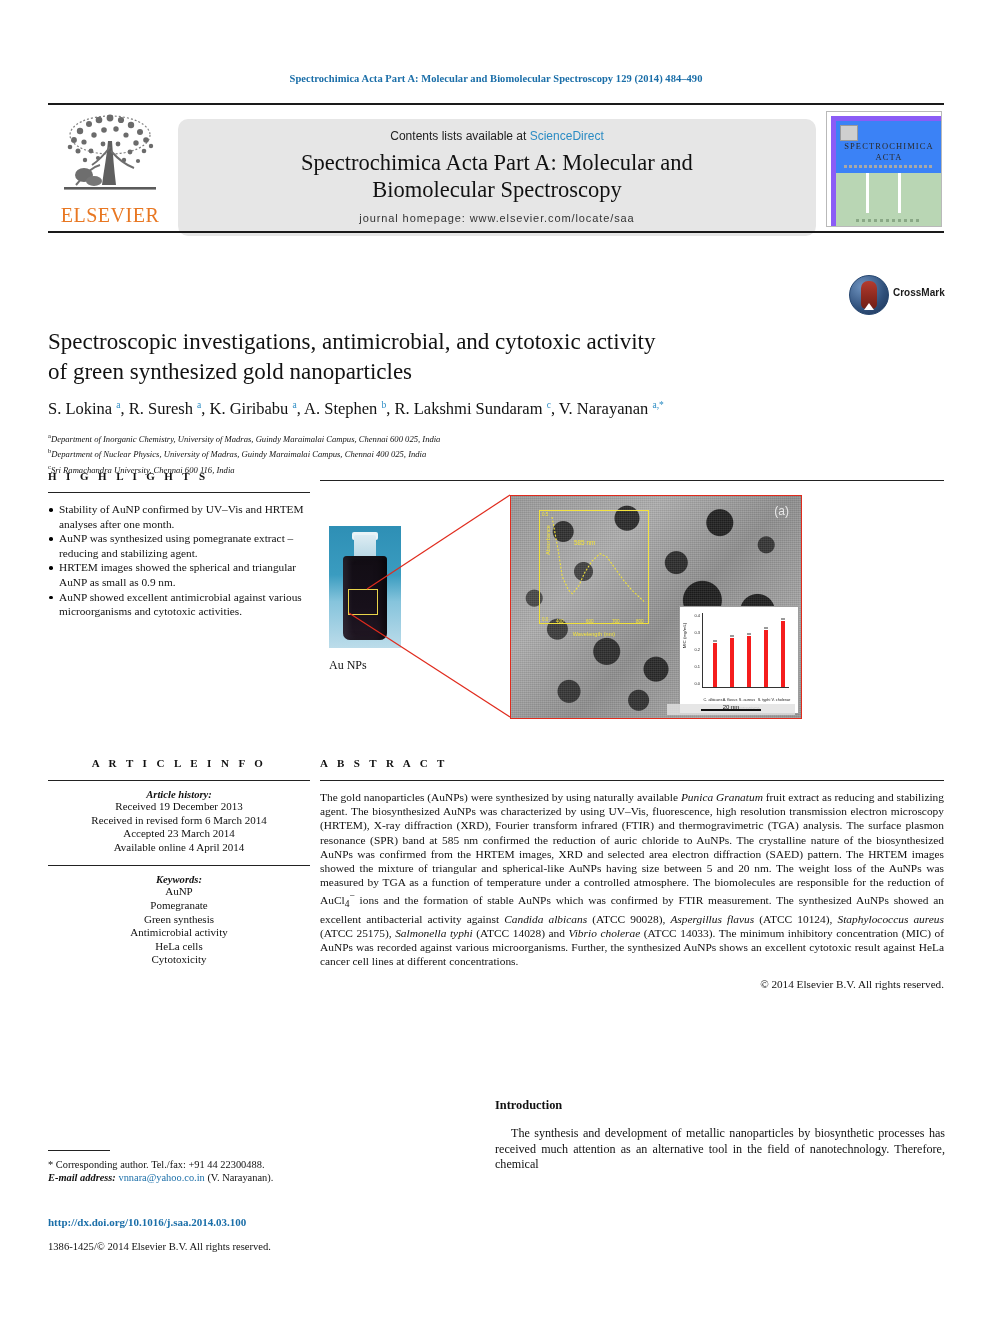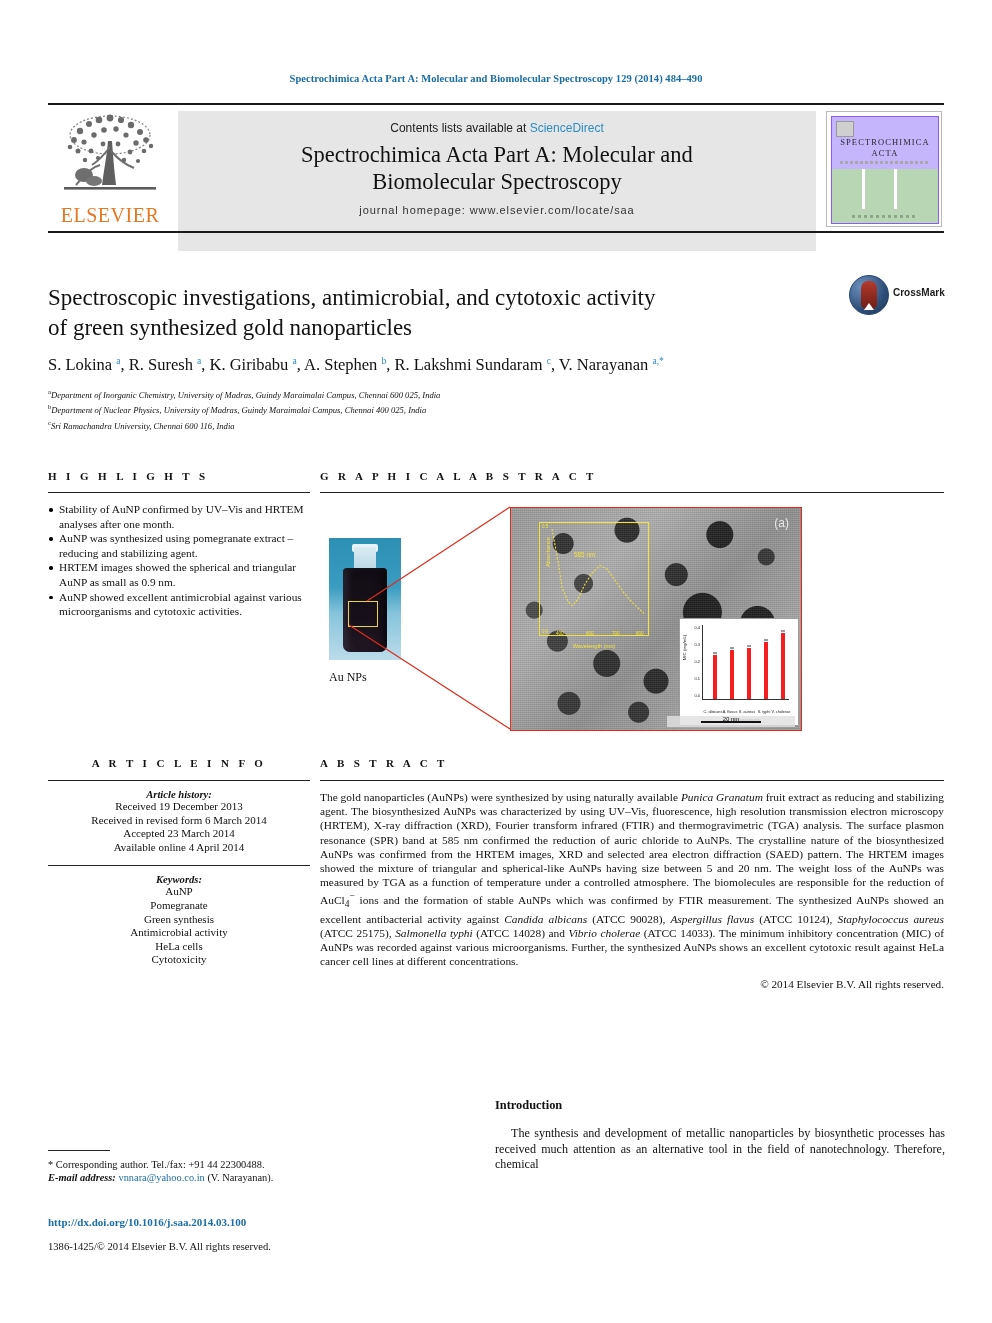--- a/index.html
+++ b/index.html
@@ -71,26 +71,27 @@
     left: 0;
     width: 120px;
     text-align: center;
     font-family: "Liberation Serif", serif;
     font-size: 20px;
     letter-spacing: 0.5px;
     color: #e87722;
   }
   .masthead-center {
     position: absolute;
-    top: 8px;
+    top: 16px;
     left: 130px;
     width: 638px;
-    height: 140px;
+    height: 117px;
     background: #e6e6e6;
     text-align: center;
+    border-radius: 10px;
   }
   .contents-line {
     margin-top: 10px;
     font-family: "Liberation Sans", sans-serif;
     font-size: 12px;
     color: #222;
   }
   .contents-line .sd {
     color: #2b8cc4;
   }
@@ -115,22 +116,22 @@
     width: 114px;
     height: 114px;
     border: 1px solid #b9b9b9;
     background: #ffffff;
     overflow: hidden;
   }
   .cover-thumb .ct-inner {
     position: absolute;
     top: 4px; left: 4px;
     width: 106px; height: 106px;
-    border: 1px solid #8b5cf6;
-    background: #c4b5fd;
+    border: 5px solid #8b5cf6;
+    background: #3b82f6;
   }
   .cover-thumb .ct-logo {
     position: absolute;
     top: 4px; left: 4px;
     width: 16px; height: 14px;
     background: #cfcfcf;
     border: 1px solid #9a9a9a;
   }
   .cover-thumb .ct-title {
     position: absolute;
@@ -172,20 +173,21 @@
     position: absolute;
     top: 283px;
     left: 48px;
     width: 830px;
   }
   .paper-title {
     font-family: "Liberation Serif", serif;
     font-size: 23px;
     line-height: 30px;
     color: #111;
+    margin-top: 44px;
   }
   .authors {
     margin-top: 12px;
     font-family: "Liberation Serif", serif;
     font-size: 16.5px;
     color: #111;
   }
   .authors sup {
     font-size: 9.5px;
     color: #2b8cc4;
@@ -769,21 +771,20 @@
       <div>AuNP</div>
       <div>Pomegranate</div>
       <div>Green synthesis</div>
       <div>Antimicrobial activity</div>
       <div>HeLa cells</div>
       <div>Cytotoxicity</div>
     </div>
   </div>
 
   <div class="col-right">
-    <div class="sec-head">G R A P H I C A L   A B S T R A C T</div>
     <div class="hr-thin ga-rule"></div>
 
     <div class="ga-figure">
 
       <div class="bottle-wrap">
         <div class="bottle-photo">
           <div class="bottle-cap"></div>
           <div class="bottle-neck"></div>
           <div class="bottle-body"></div>
           <div class="bottle-sel"></div>

